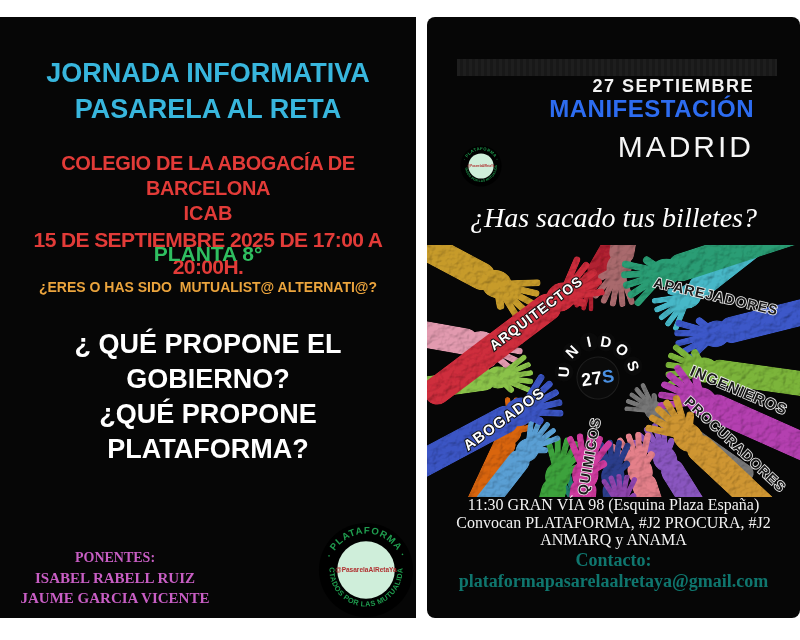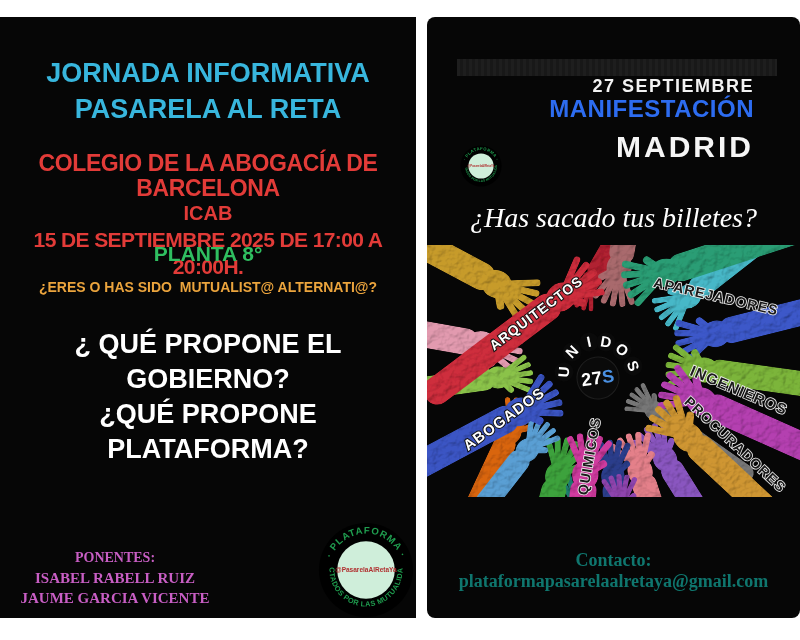--- a/index.html
+++ b/index.html
@@ -13,21 +13,21 @@
   .page{position:relative;width:800px;height:640px;background:var(--page-bg);overflow:hidden;}
   .poster{position:absolute;top:17px;height:601px;background:var(--poster-bg);overflow:hidden;}
   .poster-left{left:0;width:416px;}
   .poster-right{left:427px;width:373px;border-radius:8px;}
   .ctr{text-align:center;}
 
   
   .lp-title{position:absolute;top:38px;left:0;width:100%;color:var(--cyan);
     font-weight:bold;font-size:27px;line-height:36px;letter-spacing:0px;}
   .lp-venue{position:absolute;top:134px;left:0;width:100%;color:var(--red);font-weight:bold;}
-  .lp-venue .v1{font-size:23px;line-height:25px;letter-spacing:-0.4px;}
+  .lp-venue .v1{font-size:20px;line-height:25px;letter-spacing:-0.4px;}
   .lp-venue .v2{font-size:20px;line-height:25px;text-align:center;}
   .lp-venue .v3{font-size:21px;line-height:27px;letter-spacing:-0.6px;}
   .lp-floor{position:absolute;top:225px;left:0;width:100%;color:var(--green);
     font-weight:bold;font-size:21px;}
   .lp-eres{position:absolute;top:262px;left:0;width:100%;color:var(--orange);
     font-weight:bold;font-size:14px;white-space:pre;}
   .lp-questions{position:absolute;top:310px;left:0;width:100%;color:#fff;
     font-weight:bold;font-size:27px;line-height:35px;}
   .lp-ultimas{position:absolute;top:477px;left:0;width:100%;color:var(--yellow);
     font-weight:bold;font-size:36px;letter-spacing:0.5px;}
@@ -46,21 +46,21 @@
   .seal-center{fill:var(--logo-center-red);font-family:"Liberation Sans",sans-serif;
     font-weight:bold;font-size:6.8px;text-anchor:middle;}
 
   
   .rp-strip{position:absolute;left:30px;top:42px;width:320px;height:17px;
     background:repeating-linear-gradient(90deg,#1e1e1e 0 3px,#181818 3px 6px);}
   .rp-date{position:absolute;top:59px;right:46px;color:#f2f2f2;font-weight:bold;
     font-size:18px;letter-spacing:1.5px;}
   .rp-title{position:absolute;top:78px;right:46px;color:var(--blue-title);font-weight:bold;
     font-size:24px;letter-spacing:0.5px;}
-  .rp-city{position:absolute;top:113px;right:46px;color:#f5f5f5;font-weight:bold;
+  .rp-city{position:absolute;top:113px;right:46px;color:#f5f5f5;font-weight:normal;
     font-size:30px;letter-spacing:3px;}
   .rp-logo{position:absolute;left:33px;top:128px;width:42px;height:42px;}
   .rp-question{position:absolute;top:185px;left:0;width:100%;color:#fff;
     font-family:"Liberation Serif",serif;font-style:italic;font-size:28px;}
   .rp-hands{position:absolute;top:228px;left:0;width:373px;height:252px;}
   .rp-info{position:absolute;top:479px;left:0;width:100%;color:#f2f2f2;
     font-family:"Liberation Serif",serif;font-size:16px;line-height:17.5px;}
   .rp-contact{position:absolute;top:533px;left:0;width:100%;color:#0f766e;
     font-family:"Liberation Serif",serif;font-weight:bold;font-size:18px;}
 
@@ -224,16 +224,21 @@
             <circle r="9.5" fill="#0a0a0a"></circle>
             <text class="unido" y="5">S</text>
           </g>
         <g transform="rotate(-8)">
           <circle r="21" fill="#0a0a0a" stroke="#1e1e1e" stroke-width="1"></circle>
           <text class="badge-t" y="6"><tspan>27</tspan><tspan class="badge-s">S</tspan></text>
         </g>
       </g>
     </svg>
 
+    <div class="rp-info ctr">
+      <div>11:30 GRAN VÍA 98 (Esquina Plaza España)</div>
+      <div>Convocan PLATAFORMA, #J2 PROCURA, #J2</div>
+      <div>ANMARQ y ANAMA</div>
+    </div>
     <div class="rp-contact ctr">Contacto: plataformapasarelaalretaya@gmail.com</div>
   </div>
 
 </div>
 
 </body></html>

